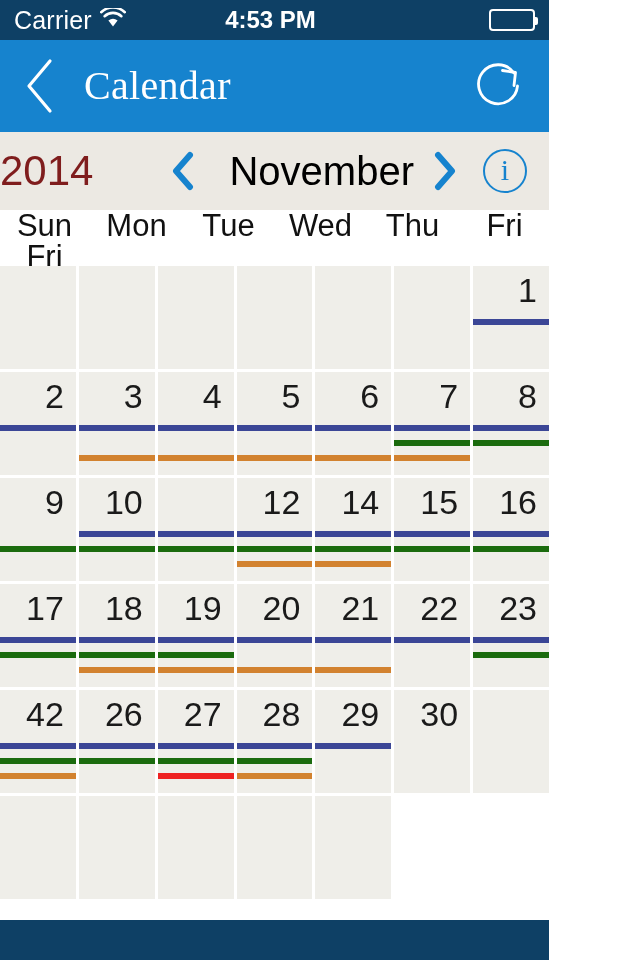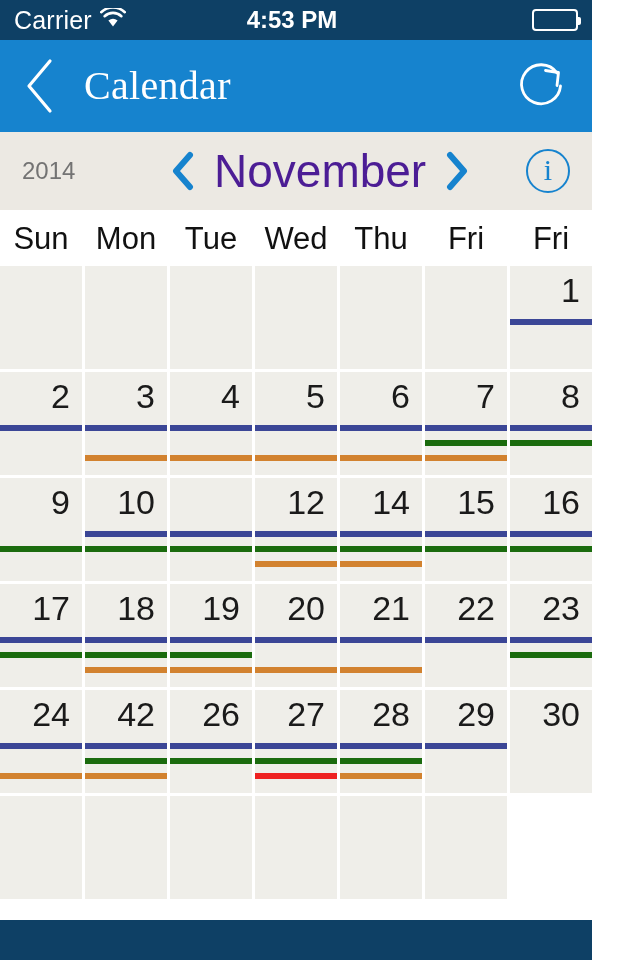--- a/index.html
+++ b/index.html
@@ -9,21 +9,21 @@
   }
   body {
     width: 640px;
     height: 960px;
     overflow: hidden;
     font-family: "Liberation Sans", sans-serif;
     -webkit-font-smoothing: antialiased;
   }
   .phone {
     position: relative;
-    width: 592px;
+    width: 549px;
     height: 960px;
     background: #ffffff;
     display: flex;
     flex-direction: column;
   }
 
   
   .status-bar {
     height: 40px;
     background: #0e4065;
@@ -122,44 +122,43 @@
   .month-bar {
     height: 78px;
     background: #ece9e3;
     display: flex;
     align-items: center;
     flex: 0 0 auto;
     position: relative;
     box-sizing: border-box;
   }
   .year-label {
-    color: #737373;
-    font-size: 24px;
-    line-height: 1;
-    margin-left: 22px;
+    color: #7f1d1d;
+    font-size: 42px;
+    line-height: 1;
     cursor: pointer;
   }
   .month-nav {
     position: absolute;
     left: 170px;
     display: flex;
     align-items: center;
     gap: 18px;
   }
   .chev-btn {
     cursor: pointer;
     display: flex;
     align-items: center;
   }
   .month-label {
-    color: #4c1d95;
-    font-size: 46px;
+    color: #000000;
+    font-size: 40px;
     line-height: 1;
     min-width: 200px;
-    text-align: center;
+    text-align: right;
     cursor: pointer;
   }
   .info-button {
     position: absolute;
     right: 22px;
     width: 44px;
     height: 44px;
     border: 2.5px solid #1683ce;
     border-radius: 50%;
     box-sizing: border-box;
@@ -173,21 +172,21 @@
     font-size: 30px;
     font-family: "Liberation Serif", serif;
     line-height: 1;
     position: relative;
     top: -1px;
   }
 
   
   .weekday-row {
     display: grid;
-    grid-template-columns: repeat(7, 1fr);
+    grid-template-columns: repeat(6, 1fr);
     background: #ffffff;
     height: 56px;
     flex: 0 0 auto;
     column-gap: 3px;
   }
   .weekday-cell {
     display: flex;
     align-items: center;
     justify-content: center;
     font-size: 31px;
@@ -480,28 +479,20 @@
         </div>
       </div>
       <div class="day-cell">
         <span class="day-number">23</span>
         <div class="bars">
           <div class="bar blue"></div>
           <div class="bar green"></div>
         </div>
       </div>
       <div class="day-cell">
-        <span class="day-number">24</span>
-        <div class="bars">
-          <div class="bar blue"></div>
-          <div class="bar spacer"></div>
-          <div class="bar orange"></div>
-        </div>
-      </div>
-      <div class="day-cell">
         <span class="day-number">42</span>
         <div class="bars">
           <div class="bar blue"></div>
           <div class="bar green"></div>
           <div class="bar orange"></div>
         </div>
       </div>
       <div class="day-cell">
         <span class="day-number">26</span>
         <div class="bars">

